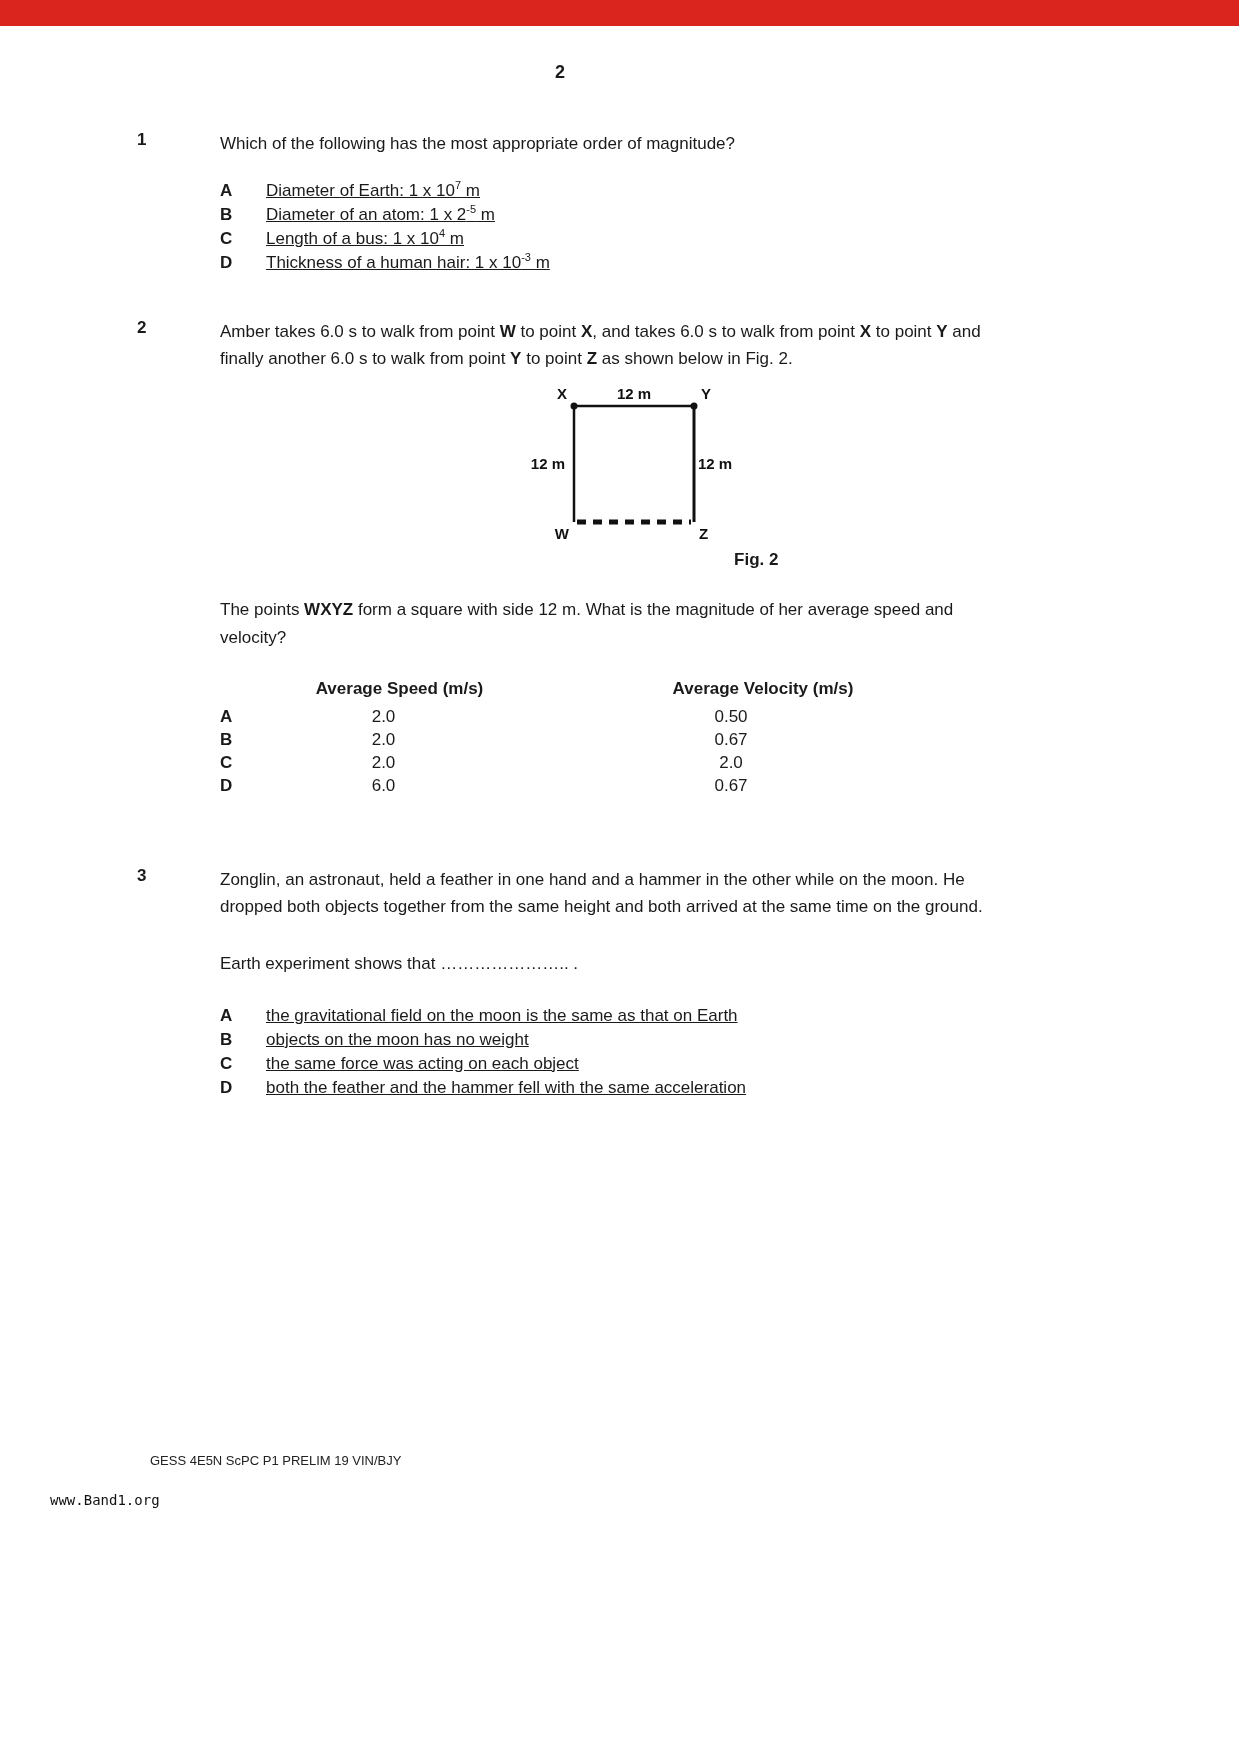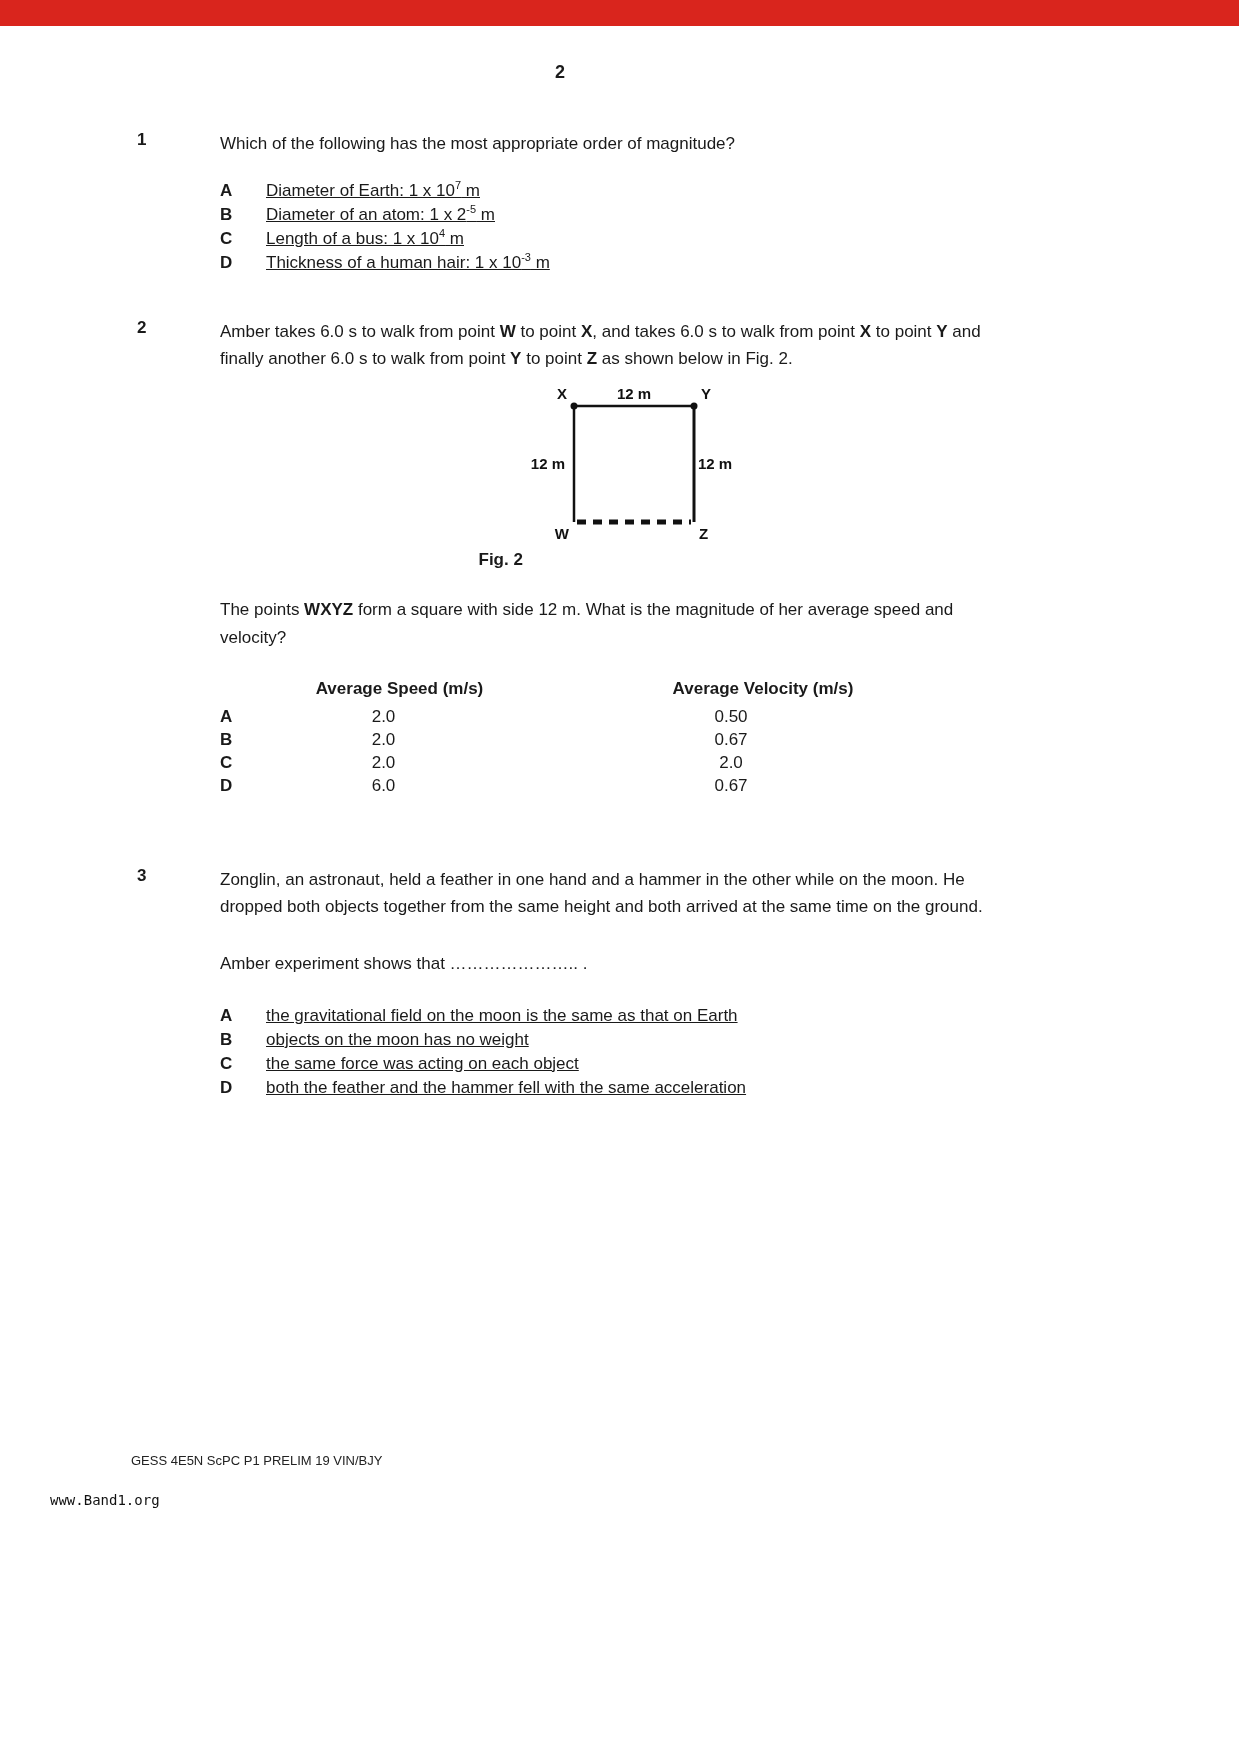--- a/index.html
+++ b/index.html
@@ -73,21 +73,21 @@
     stroke-dasharray: 9 7;
   }
   .fig-svg circle { fill: #111; }
   .fig-svg text {
     font-family: "Liberation Sans", sans-serif;
     font-size: 15px;
     font-weight: bold;
     fill: #111;
   }
   .fig-caption {
-    text-align: left;
+    text-align: right;
     font-weight: bold;
     margin-top: 8px;
     width: 300px;
     margin-left: auto;
     margin-right: auto;
   }
   .q2-question { margin-top: 26px; }
 
   
   .ans-table { margin-top: 26px; }
@@ -99,21 +99,21 @@
   .t-head { font-weight: bold; margin-bottom: 5px; gap: 16px; }
   .t-label { font-weight: bold; }
   .t-speed, .t-vel { text-align: center; }
 
   .q3-prompt { margin-top: 30px; }
   .q3 .options { margin-top: 26px; }
 
   .footer-ref {
     position: absolute;
     top: 1453px;
-    left: 131px;
+    left: 150px;
     font-size: 13px;
     color: #222;
   }
   .watermark {
     position: absolute;
     top: 1492px;
     left: 50px;
     font-family: "DejaVu Sans Mono", monospace;
     font-size: 14px;
     color: #111;
@@ -205,21 +205,21 @@
         <span class="t-vel">0.67</span>
       </div>
     </div>
   </div>
 </section>
 
 <section class="question q3">
   <div class="qnum">3</div>
   <div class="qbody">
     <p class="qtext">Zonglin, an astronaut, held a feather in one hand and a hammer in the other while on the moon. He dropped both objects together from the same height and both arrived at the same time on the ground.</p>
-    <p class="qtext q3-prompt">Amber experiment shows that ………………….. .</p>
+    <p class="qtext q3-prompt">Earth experiment shows that ………………….. .</p>
     <div class="options">
       <div class="opt">
         <span class="opt-label">A</span>
         <span class="opt-text">the gravitational field on the moon is the same as that on Earth</span>
       </div>
       <div class="opt">
         <span class="opt-label">B</span>
         <span class="opt-text">objects on the moon has no weight</span>
       </div>
       <div class="opt">

